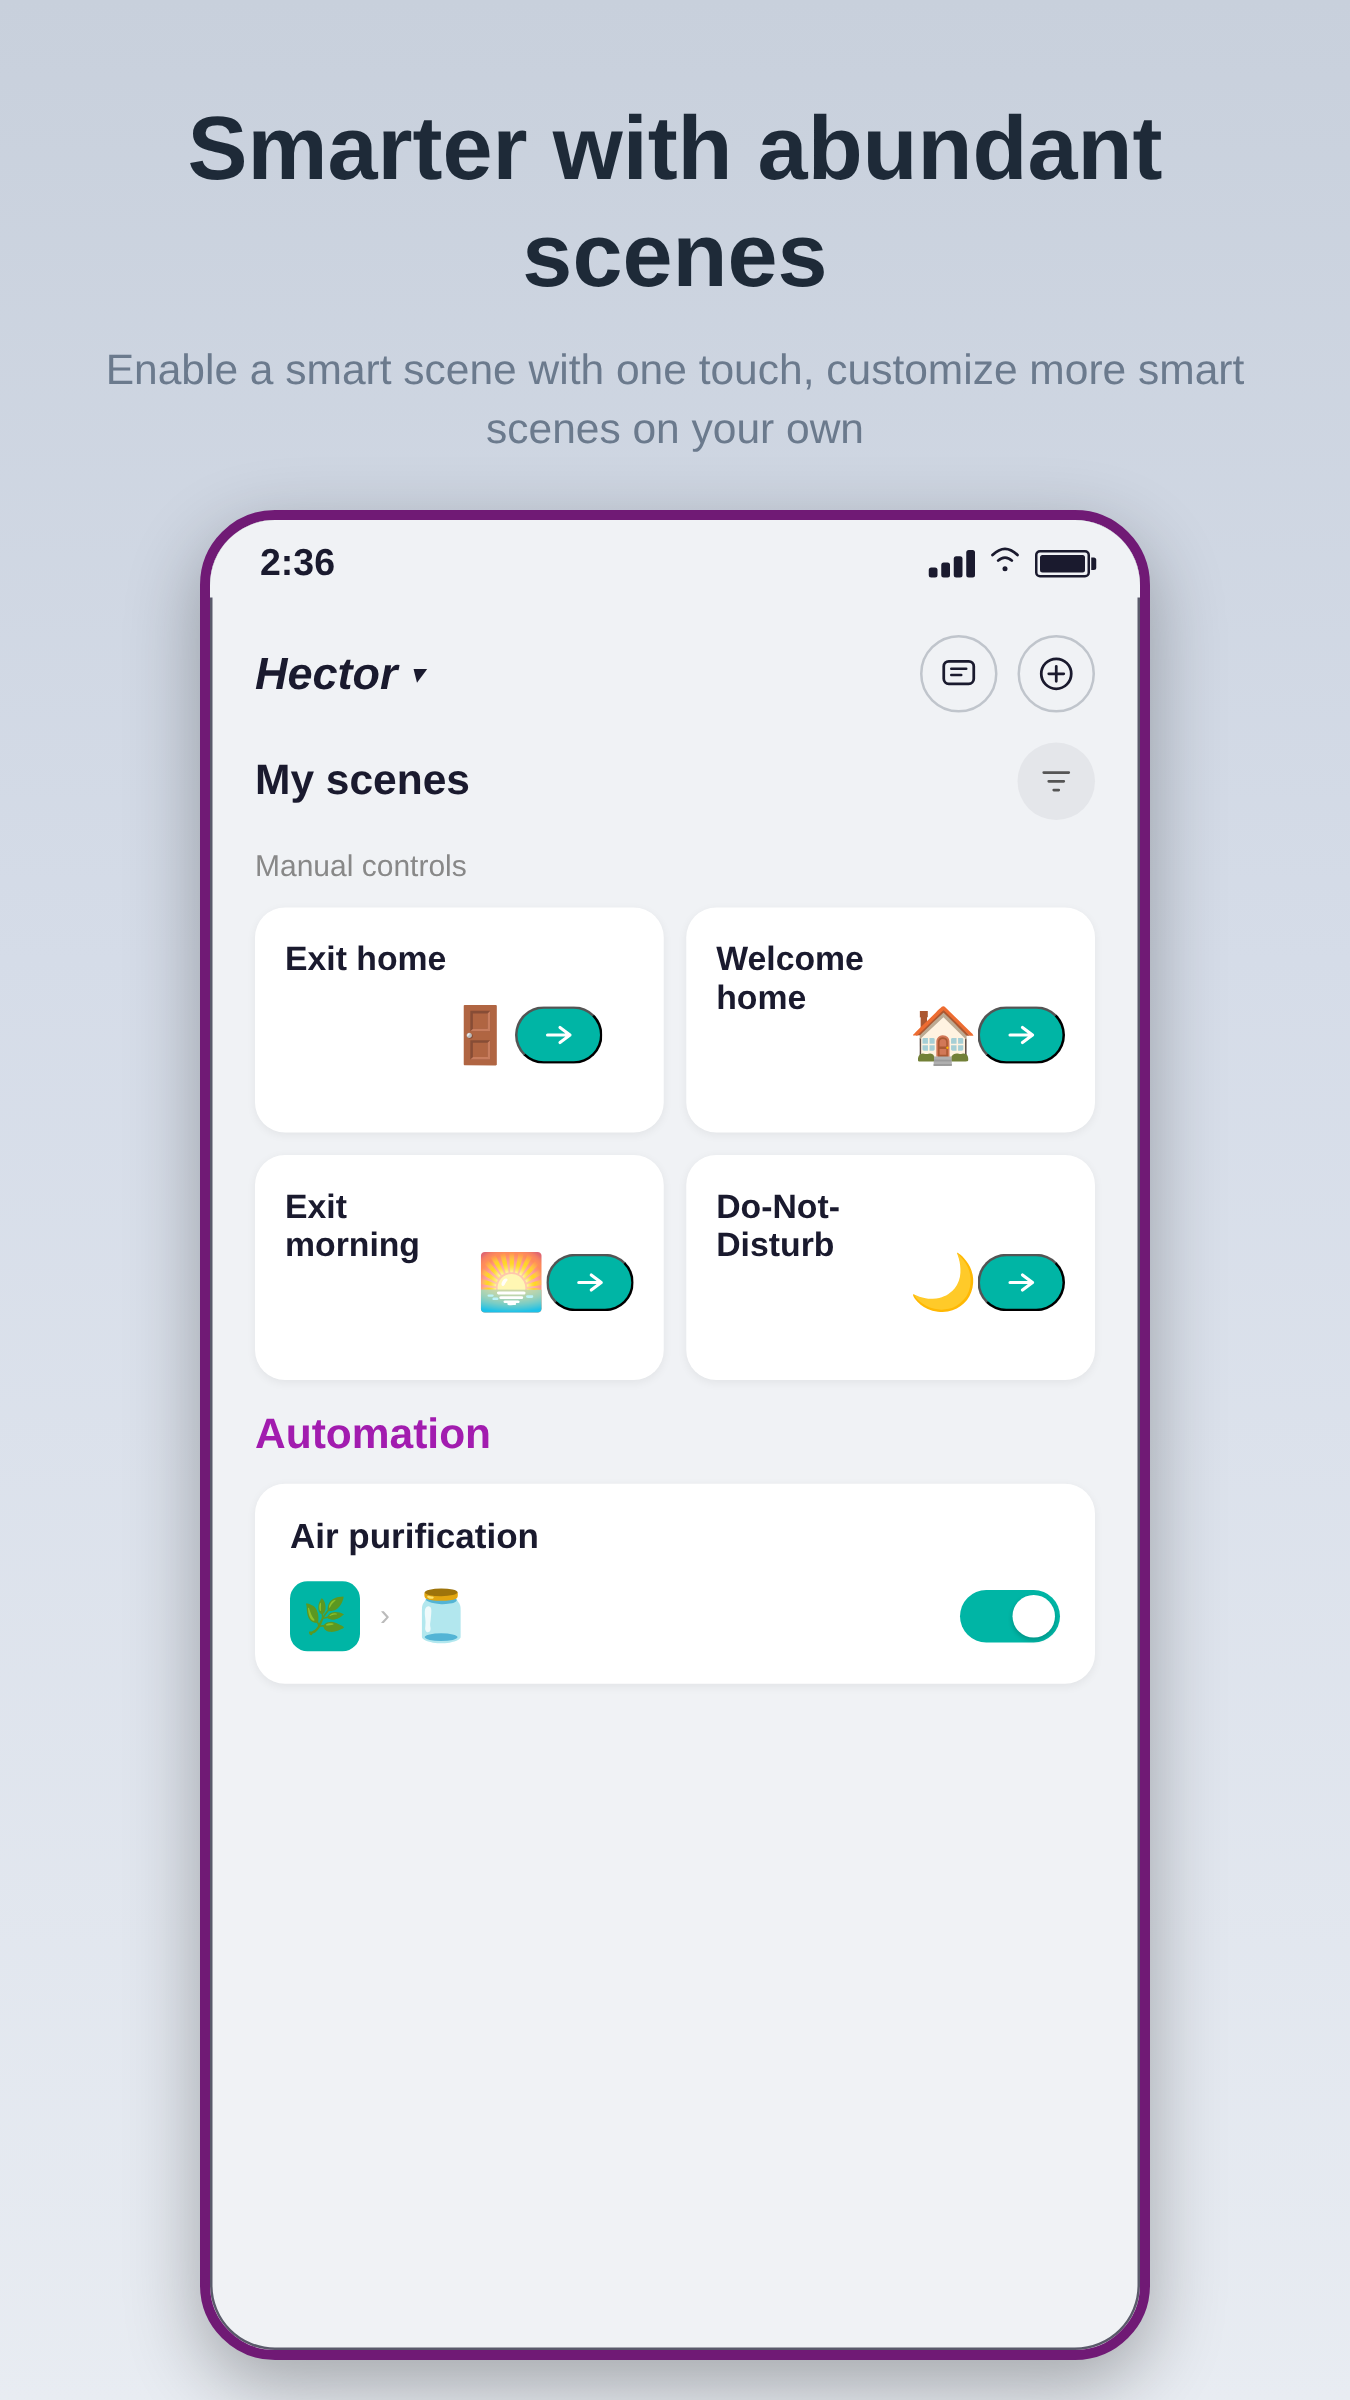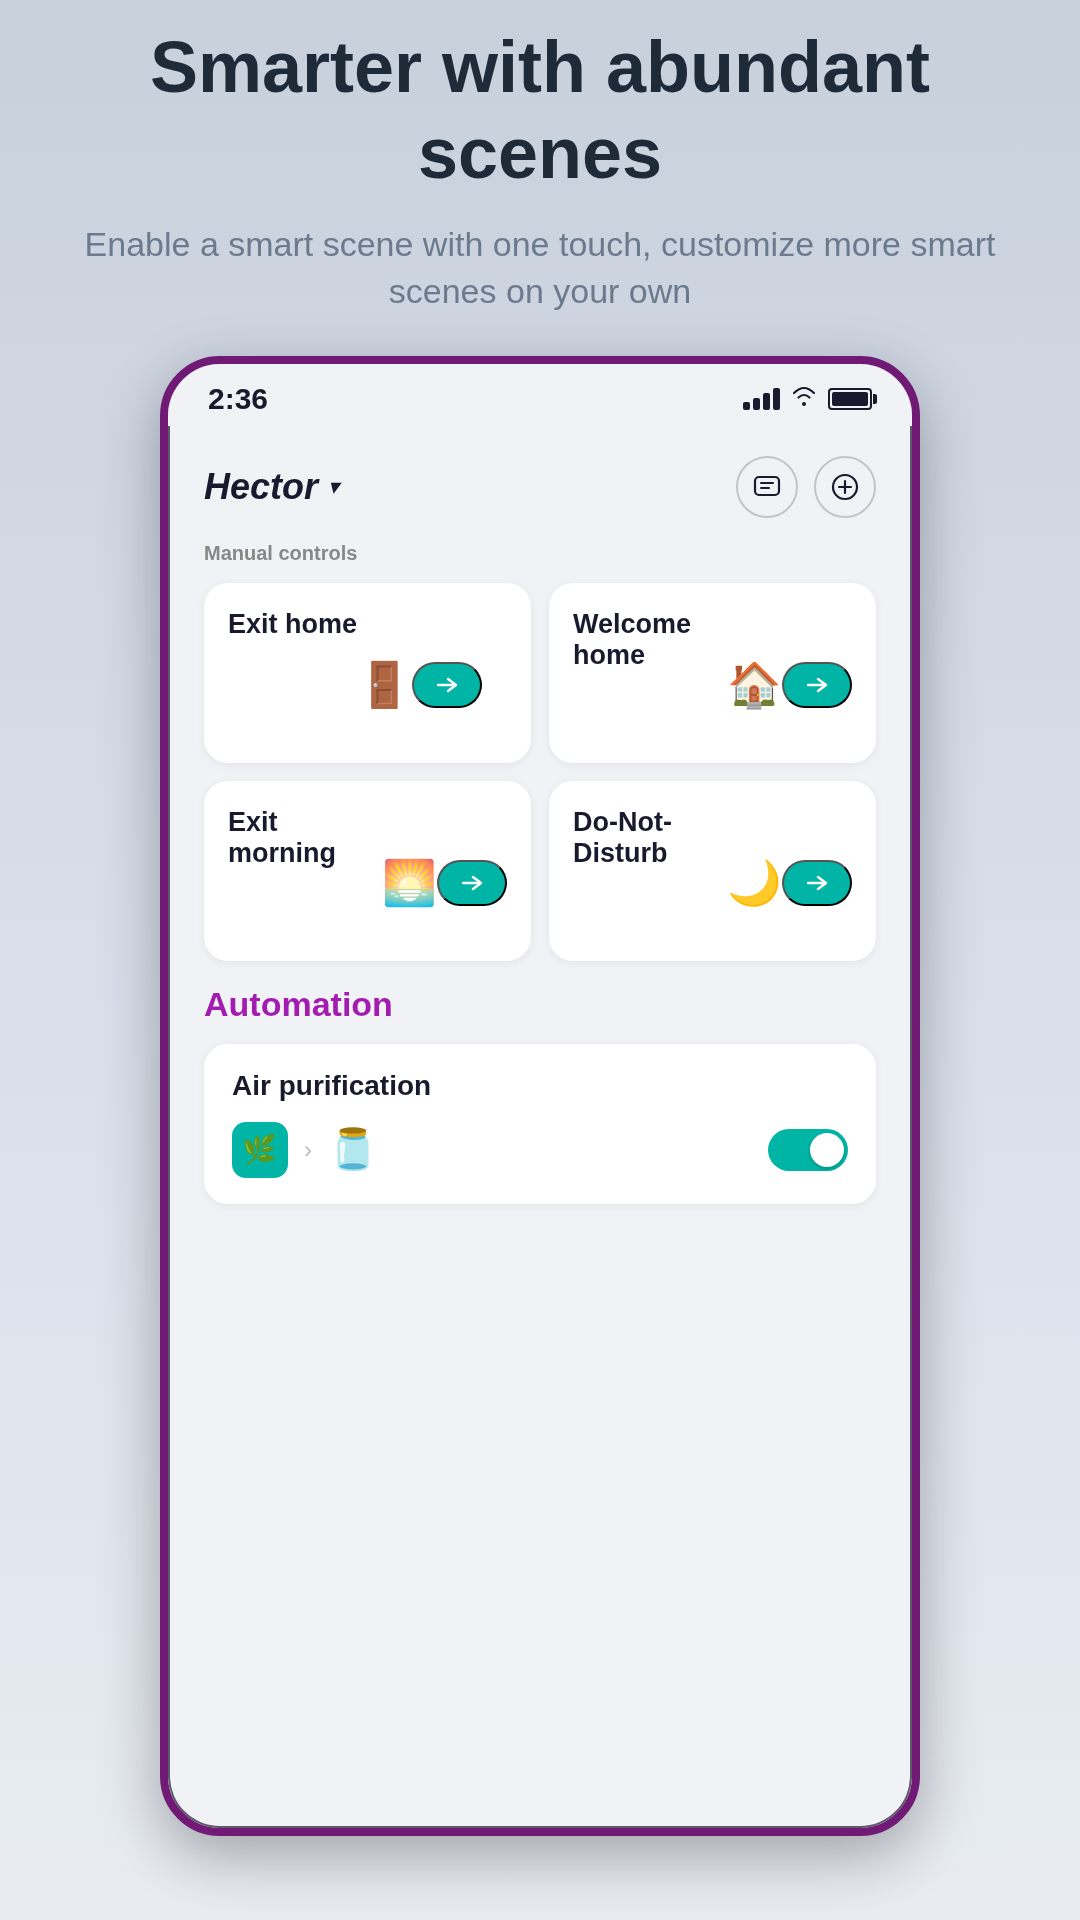--- a/index.html
+++ b/index.html
@@ -11,21 +11,21 @@
       background: linear-gradient(180deg, #c8d0dc 0%, #d5dce8 40%, #e8ecf2 100%);
       font-family: -apple-system, BlinkMacSystemFont, 'Segoe UI', sans-serif;
       display: flex;
       flex-direction: column;
       align-items: center;
       overflow: hidden;
     }
 
     .header-text {
       text-align: center;
-      padding: 24px 60px 40px;
+      padding: 76px 60px 40px;
       width: 100%;
     }
 
     .header-title {
       font-size: 72px;
       font-weight: 700;
       color: #1e2a38;
       line-height: 1.2;
       margin-bottom: 24px;
     }
@@ -318,22 +318,22 @@
       border-radius: 50%;
       background: white;
       position: absolute;
       top: 4px;
       right: 4px;
       box-shadow: 0 2px 4px rgba(0,0,0,0.2);
     }
 
     
     .subsection-label {
-      font-size: 20px;
-      font-weight: 700;
+      font-size: 24px;
+      font-weight: 400;
       color: #888;
       margin-bottom: 18px;
     }
   </style>
 </head>
 <body>
 
 <div class="header-text">
   <h1 class="header-title">Smarter with abundant scenes</h1>
   <p class="header-subtitle">Enable a smart scene with one touch, customize more smart scenes on your own</p>
@@ -382,20 +382,28 @@
         </button>
         <button class="nav-btn">
           <svg viewBox="0 0 28 28" fill="none">
             <circle cx="14" cy="14" r="12" stroke="#1a1a2e" stroke-width="2.2"></circle>
             <path d="M14 8v12M8 14h12" stroke="#1a1a2e" stroke-width="2.2" stroke-linecap="round"></path>
           </svg>
         </button>
       </div>
     </div>
 
+    <div class="section-header">
+      <span class="section-title">My scenes</span>
+      <div class="filter-btn">
+        <svg width="28" height="28" viewBox="0 0 28 28" fill="none">
+          <path d="M4 7h20M8 14h12M12 21h4" stroke="#555" stroke-width="2.2" stroke-linecap="round"></path>
+        </svg>
+      </div>
+    </div>
 
     <div class="subsection-label">Manual controls</div>
 
     <div class="cards-grid">
 
       <div class="scene-card">
         <span class="card-title">Exit home</span>
         <div class="card-footer">
           <span class="card-icon">🚪</span>
           <button class="run-btn">

